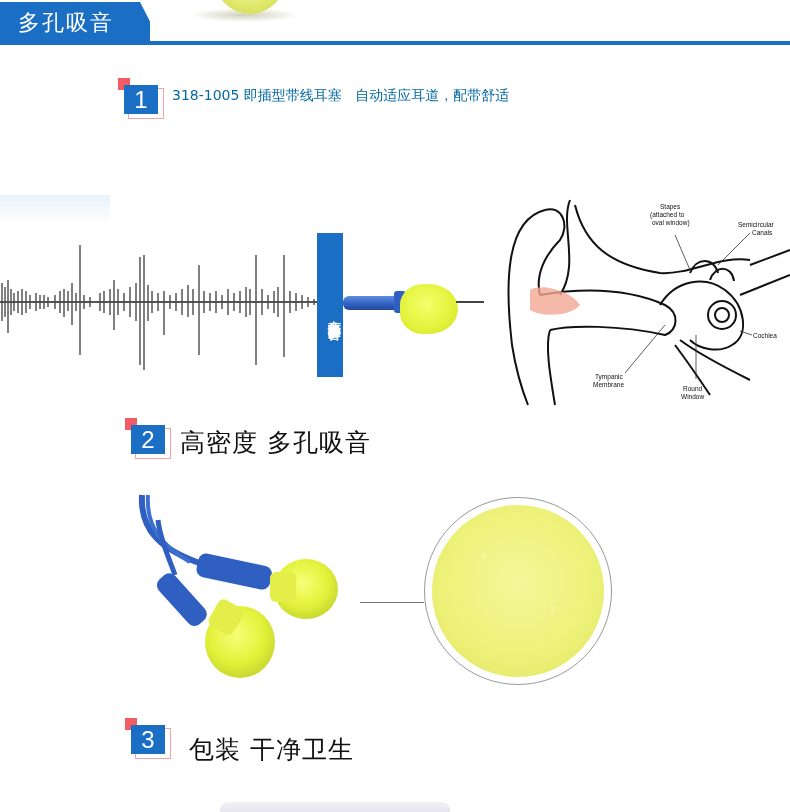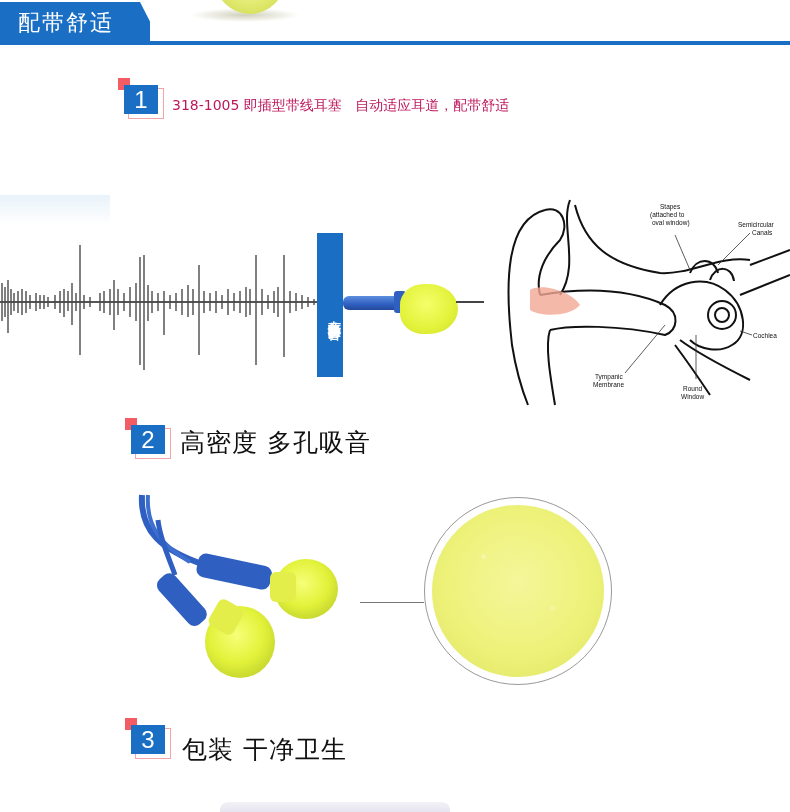--- a/index.html
+++ b/index.html
@@ -33,21 +33,21 @@
       position:absolute; left:0; top:0; width:12px; height:12px; background:#f35c63;
     }
     .badge .outline {
       position:absolute; left:10px; top:10px; width:34px; height:29px; border:1px solid #f5a4a6;
     }
     .badge .blue {
       position:absolute; left:6px; top:7px; width:34px; height:29px; background:#1a6fc4;
       color:#fff; font-size:24px; line-height:29px; text-align:center; font-family:"Liberation Sans", sans-serif;
     }
 
-    .sec1-text { left:172px; top:97px; font-size:14px; color:#be185d; white-space:pre; }
+    .sec1-text { left:172px; top:87px; font-size:14px; color:#0369a1; white-space:pre; }
     .sec-title { font-size:25px; color:#111; letter-spacing:1px; white-space:pre; }
 
     
     .wave { left:0; top:225px; width:320px; height:150px; }
     .wave-fade { left:0; top:195px; width:110px; height:30px;
       background: linear-gradient(180deg, rgba(210,230,245,0.5), rgba(255,255,255,0)); }
 
     
     .vlabel {
       left:317px; top:233px; width:26px; height:144px; background:#1a6fc4; color:#fff;
@@ -90,21 +90,21 @@
       background: linear-gradient(180deg, #f3f2f7, #e6e4ee); border-radius:8px 8px 0 0;
     }
   </style>
 </head>
 <body>
 
 <div class="abs hdr-ball-shadow"></div>
 <div class="abs hdr-ball"></div>
 <div class="abs hdr-line"></div>
 <div class="abs hdr-tab"></div>
-<div class="abs hdr-title">配带舒适</div>
+<div class="abs hdr-title">多孔吸音</div>
 
 <div class="abs badge" style="left:118px;top:78px;">
   <div class="pink"></div>
   <div class="outline"></div>
   <div class="blue">1</div>
 </div>
 <div class="abs sec1-text">318-1005 即插型带线耳塞   自动适应耳道，配带舒适</div>
 
 <div class="abs wave-fade"></div>
 <svg class="abs wave" viewBox="0 0 320 150">
@@ -250,15 +250,15 @@
 
 <div class="abs link-line"></div>
 <div class="abs foam-ring"></div>
 <div class="abs foam"></div>
 
 <div class="abs badge" style="left:125px;top:718px;">
   <div class="pink"></div>
   <div class="outline"></div>
   <div class="blue">3</div>
 </div>
-<div class="abs sec-title" style="left:182px;top:733px;">包装 干净卫生</div>
+<div class="abs sec-title" style="left:189px;top:733px;">包装 干净卫生</div>
 
 <div class="abs bottom-strip"></div>
 
 </body></html>

